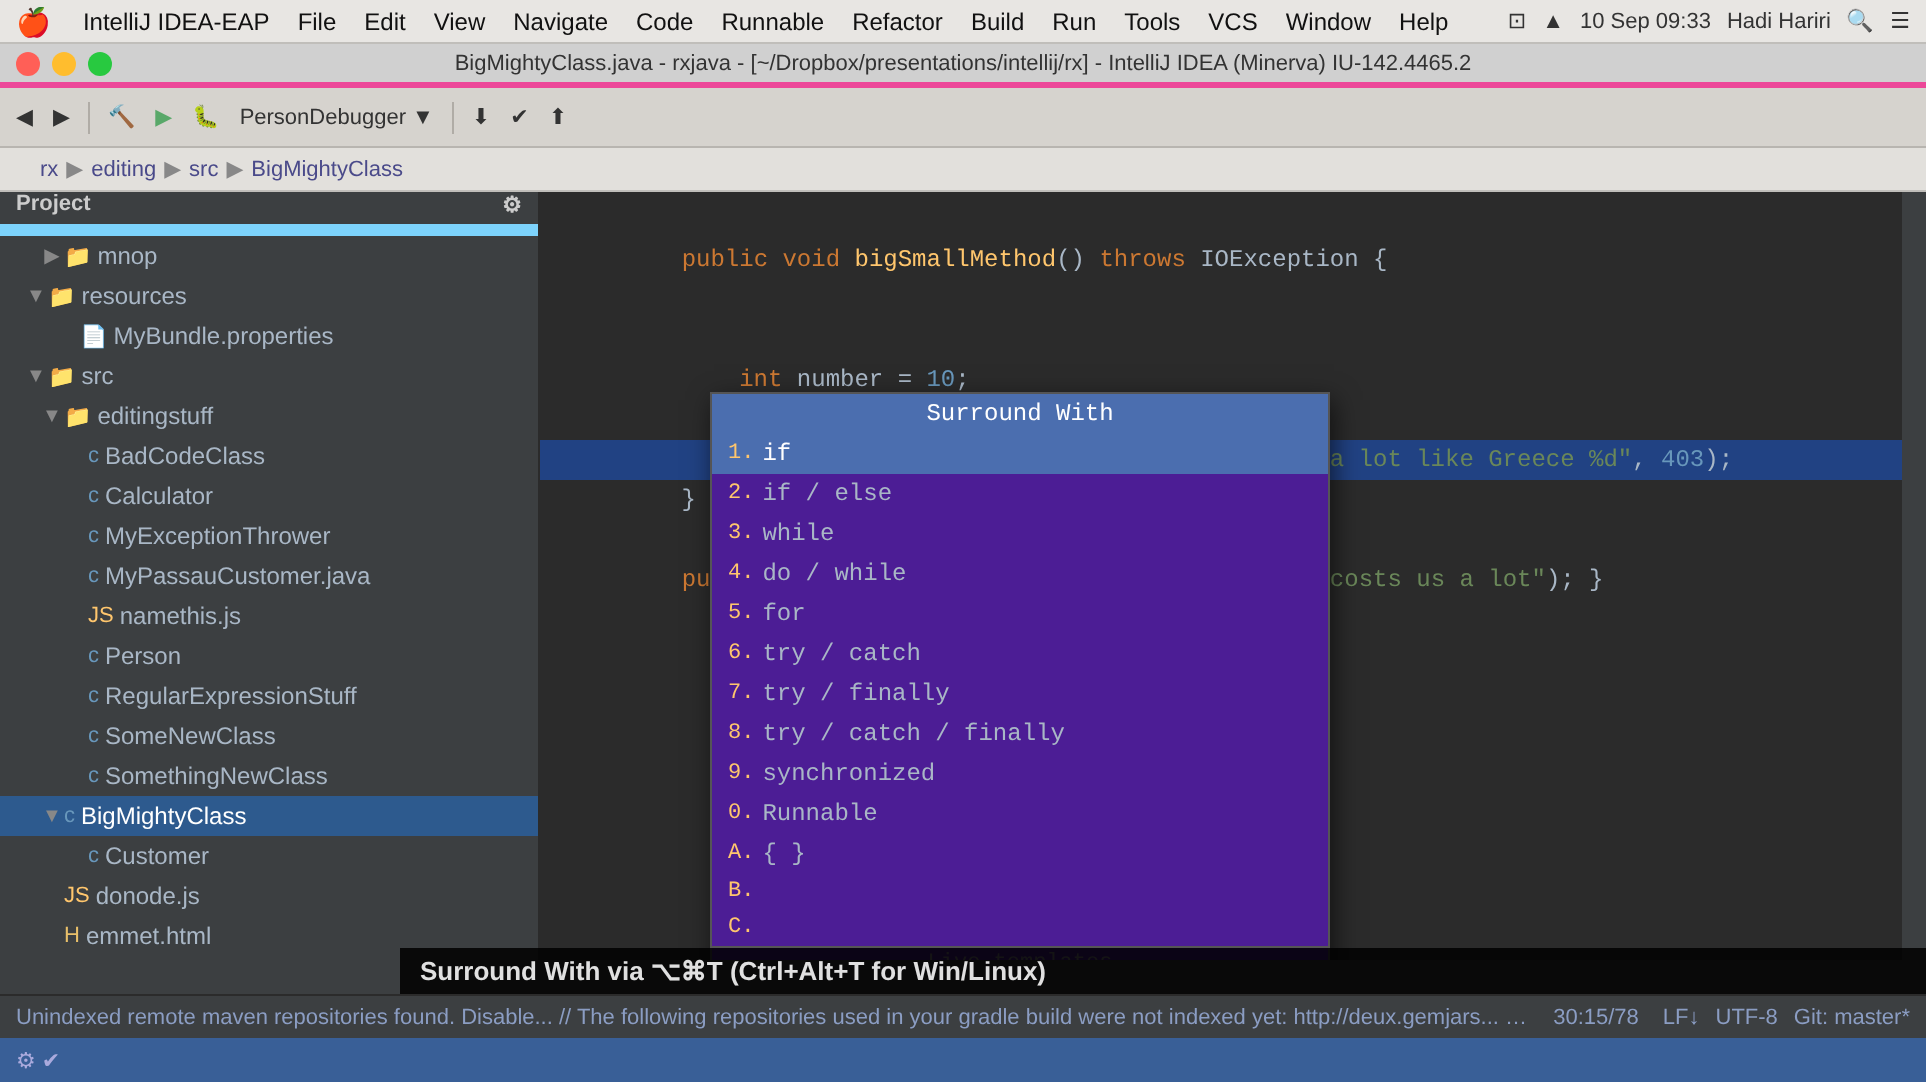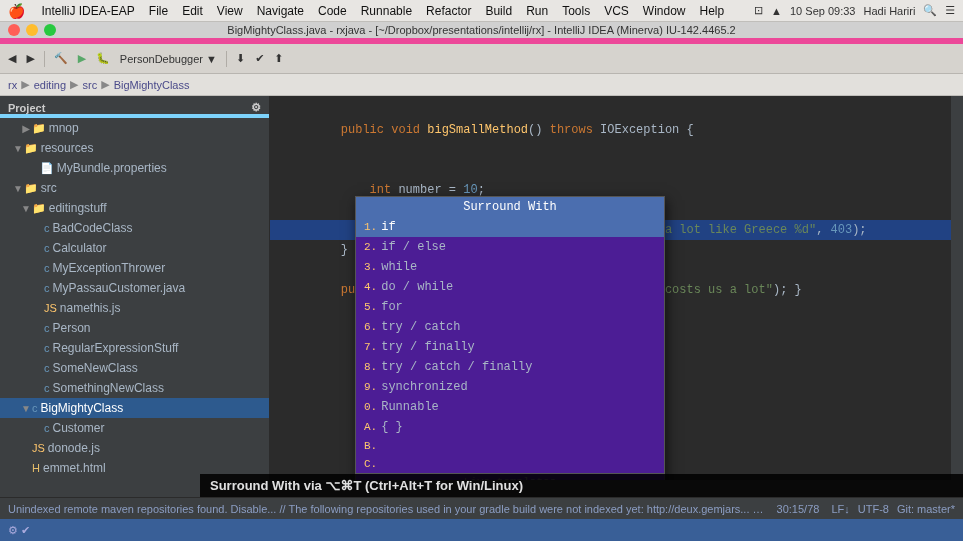--- a/index.html
+++ b/index.html
@@ -32,21 +32,21 @@
       color: #333;
     }
 
     
     #title-bar {
       height: 22px;
       background: #d0d0d0;
       display: flex;
       align-items: center;
       justify-content: center;
-      border-bottom: 6px solid #ec4899;
+      border-bottom: 3px solid #ec4899;
       font-size: 11px;
       color: #333;
       position: relative;
     }
     #title-bar .traffic-lights {
       position: absolute;
       left: 8px;
       display: flex;
       gap: 6px;
     }
@@ -75,21 +75,21 @@
       align-items: center;
     }
     .toolbar-sep { width: 1px; height: 16px; background: #b0aca6; margin: 0 3px; }
 
     
     #breadcrumb {
       height: 22px;
       background: #e2e0dc;
       display: flex;
       align-items: center;
-      padding: 0 8px;
+      padding: 0 20px;
       border-bottom: 1px solid #c0beba;
       font-size: 11px;
       color: #333;
       gap: 4px;
     }
 
     
     #main {
       display: flex;
       height: calc(541px - 22px - 22px - 30px - 22px - 22px - 22px);
@@ -102,24 +102,24 @@
       background: #3c3f41;
       border-right: 1px solid #2b2b2b;
       overflow-y: auto;
       overflow-x: hidden;
       font-size: 12px;
     }
     .sidebar-header {
       height: 22px;
       background: #3c3f41;
       display: flex;
-      align-items: flex-end;
+      align-items: flex-start;
       justify-content: space-between;
       padding: 0 8px;
-      border-bottom: 4px solid #7dd3fc;
+      border-bottom: 6px solid #7dd3fc;
       font-size: 11px;
       font-weight: bold;
       color: #ccc;
     }
     .tree-item {
       display: flex;
       align-items: center;
       padding: 1px 4px;
       cursor: pointer;
       white-space: nowrap;

